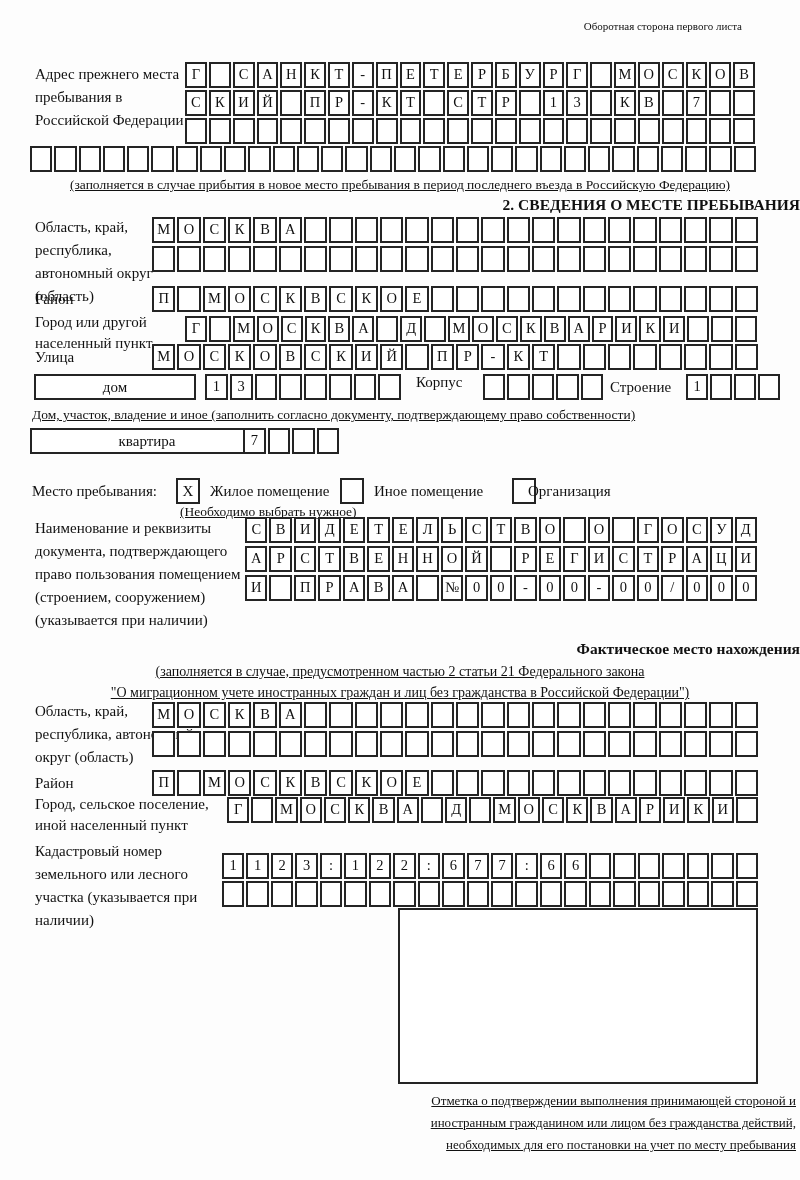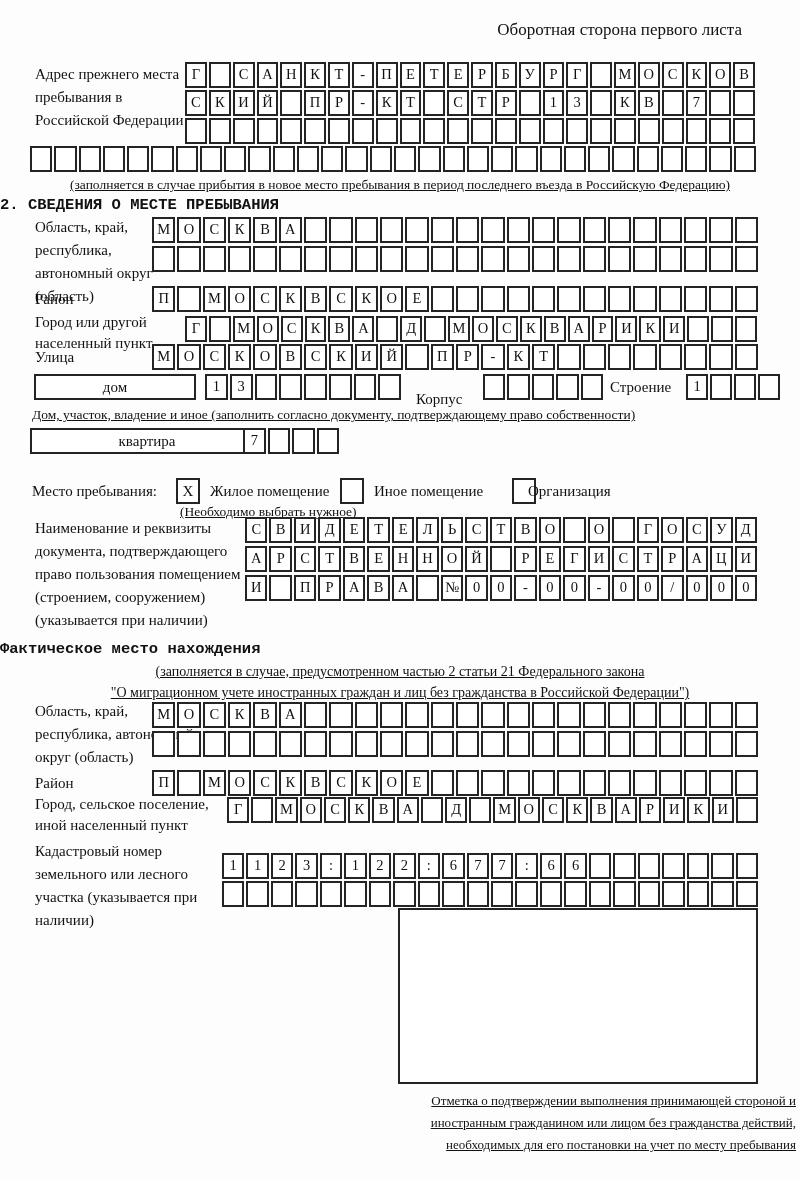--- a/index.html
+++ b/index.html
@@ -1,24 +1,24 @@
 <!DOCTYPE html>
 <html><head>
 <meta charset="utf-8">
 <style>
   html,body{margin:0;padding:0;background:#fff;}
   .page{
     position:relative;width:800px;height:1180px;margin:0 auto;background:#fdfdfd;
     font-family:"Liberation Serif","DejaVu Serif",serif;color:#111;overflow:hidden;
   }
-  .hdr{position:absolute;top:20px;right:58px;font-size:17px;}
+  .hdr{position:absolute;top:20px;right:58px;font-size:11px;}
   .lbl{position:absolute;font-size:15px;line-height:23px;}
   .cap{position:absolute;font-size:13.5px;line-height:18px;text-decoration:underline;}
   .center{left:0;width:800px;text-align:center;}
-  .title{position:absolute;left:0;width:800px;text-align:left;font-weight:bold;font-size:15.5px;font-family:Liberation Mono, monospace;}
+  .title{position:absolute;left:0;width:800px;text-align:right;font-weight:bold;font-size:15.5px;}
   .cellrow{position:absolute;display:grid;gap:2px;height:26px;box-sizing:border-box;}
   .cell{
     border:2px solid #242424;background:#fff;box-sizing:border-box;
     text-align:center;font-size:14.5px;line-height:21px;overflow:hidden;
   }
   .boxlbl{
     position:absolute;height:26px;border:2px solid #242424;background:#fff;box-sizing:border-box;
     text-align:center;font-size:15px;line-height:22px;
   }
   .chk{
@@ -291,21 +291,21 @@
   <div class="cellrow" style="left: 205px; top: 374px; width: 196px; grid-template-columns: repeat(8, 1fr);">
       <div class="cell">1</div>
       <div class="cell">3</div>
       <div class="cell"></div>
       <div class="cell"></div>
       <div class="cell"></div>
       <div class="cell"></div>
       <div class="cell"></div>
       <div class="cell"></div>
     </div>
-  <div class="lbl" style="left:416px;top:388px">Корпус</div>
+  <div class="lbl" style="left:416px;top:371px">Корпус</div>
   <div class="cellrow" style="left: 483px; top: 374px; width: 120px; grid-template-columns: repeat(5, 1fr);">
       <div class="cell"></div>
       <div class="cell"></div>
       <div class="cell"></div>
       <div class="cell"></div>
       <div class="cell"></div>
     </div>
   <div class="lbl" style="left:610px;top:376px">Строение</div>
   <div class="cellrow" style="left: 686px; top: 374px; width: 94px; grid-template-columns: repeat(4, 1fr);">
       <div class="cell">1</div>

